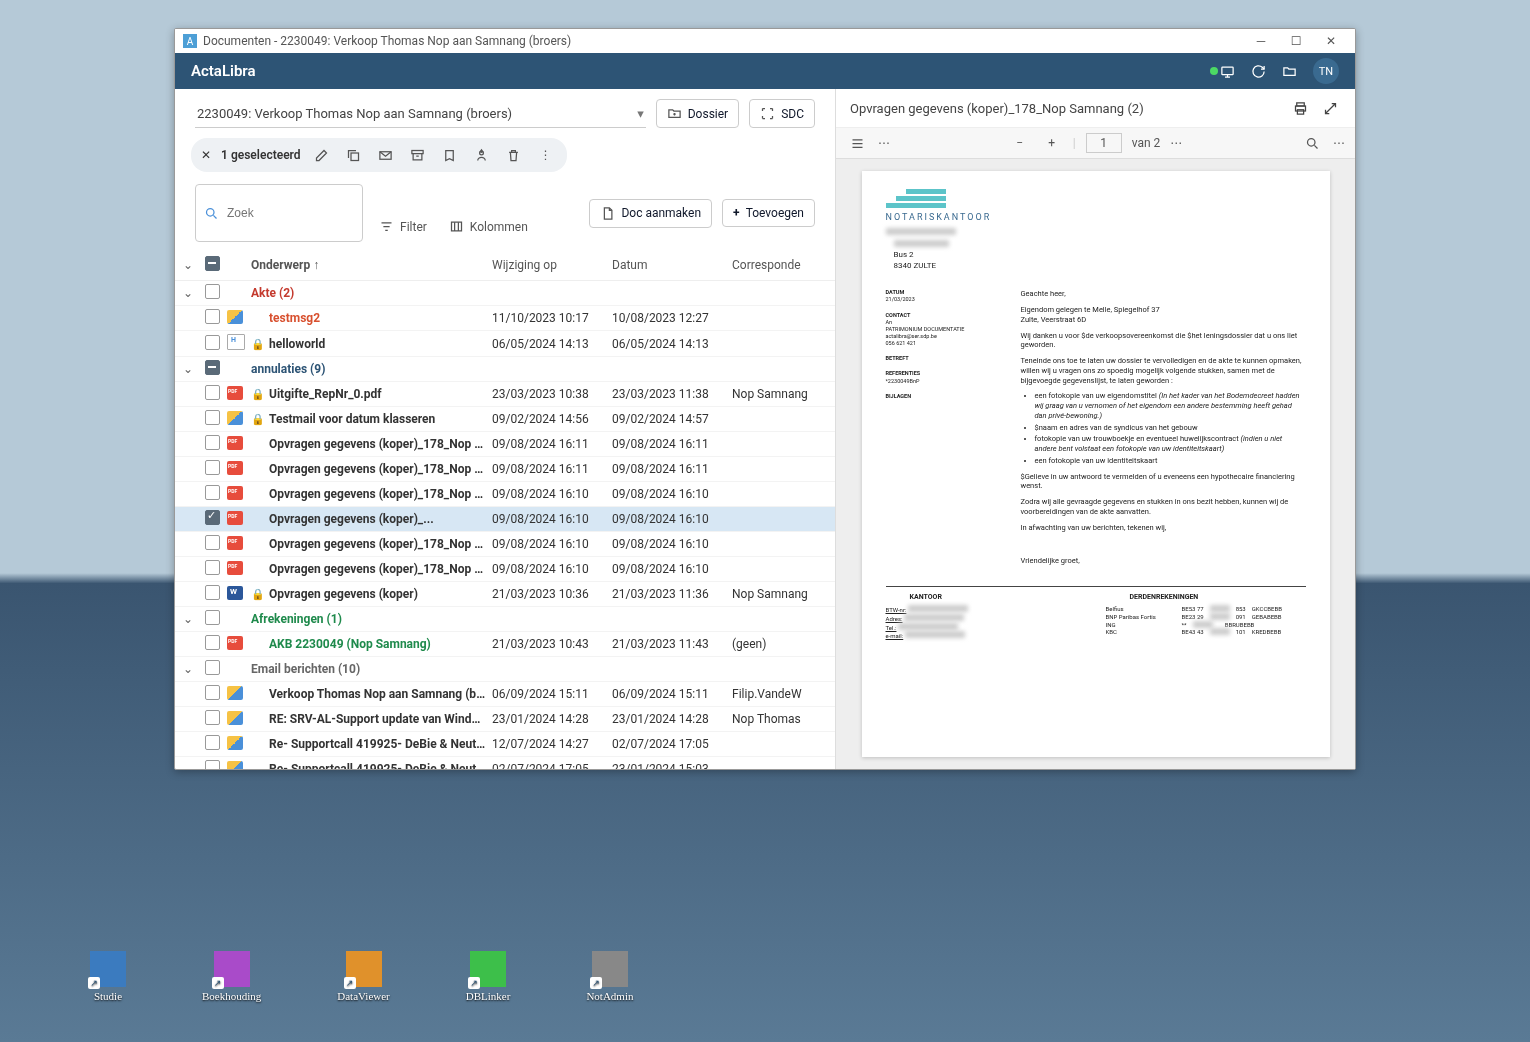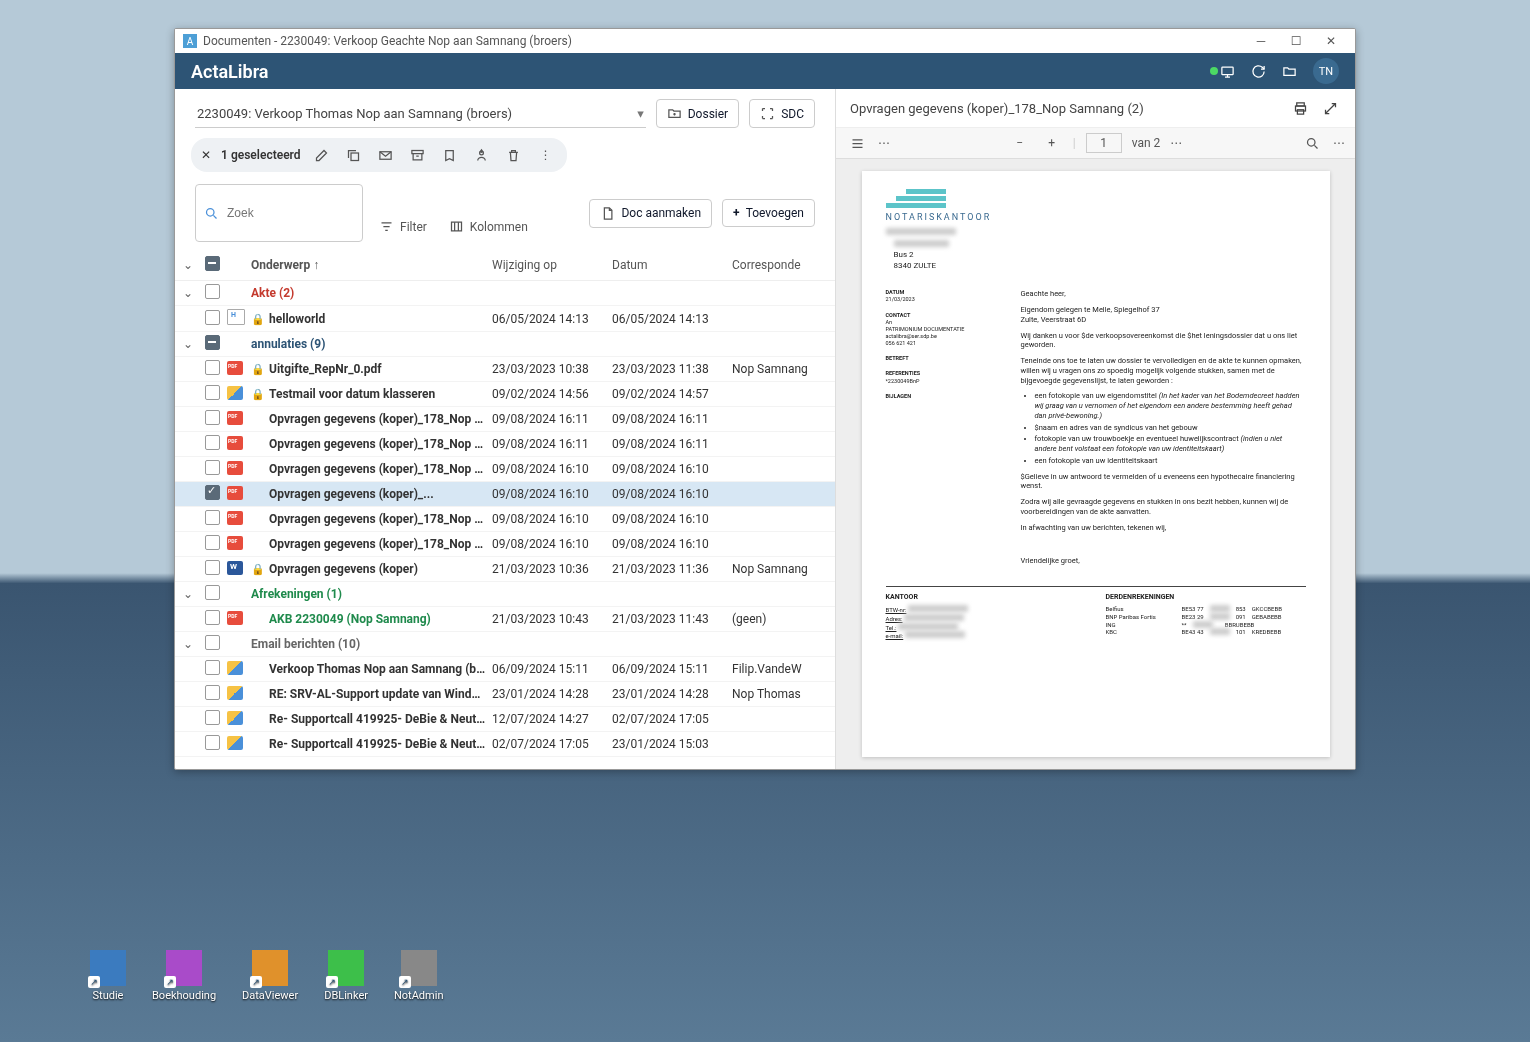--- a/index.html
+++ b/index.html
@@ -3,21 +3,21 @@
 <meta charset="utf-8">
 <style>
 html,body{margin:0;padding:0;height:100%;font-family:-apple-system,BlinkMacSystemFont,"Segoe UI",Roboto,Arial,sans-serif;font-size:13px;color:#333;}
 body{background:linear-gradient(to bottom,#b5c9d7 0%,#b5c9d7 55%,#3a5570 56%,#5a7a95 100%);display:flex;align-items:flex-start;justify-content:center;}
 .window{margin-top:28px;width:1180px;height:740px;background:#fff;border:1px solid #999;border-radius:2px;box-shadow:0 2px 8px rgba(0,0,0,0.3);display:flex;flex-direction:column;overflow:hidden;}
 .titlebar{height:24px;background:#fff;display:flex;align-items:center;padding:0 8px;font-size:12px;color:#555;}
 .titlebar .appicon{width:14px;height:14px;background:#4d9fd6;color:#fff;display:inline-flex;align-items:center;justify-content:center;font-size:10px;margin-right:6px;}
 .titlebar .spacer{flex:1;}
 .titlebar .wbtns span{display:inline-block;width:32px;text-align:center;color:#555;}
 .appbar{height:36px;background:#2d5475;display:flex;align-items:center;padding:0 16px;color:#fff;}
-.appbar .brand{font-weight:600;font-size:18px;}
+.appbar .brand{font-weight:600;font-size:15px;}
 .appbar .spacer{flex:1;}
 .appbar .ricon{margin-left:16px;display:inline-flex;align-items:center;}
 .appbar .dot{width:8px;height:8px;border-radius:50%;background:#4cd964;display:inline-block;margin-right:2px;}
 .appbar .avatar{width:26px;height:26px;border-radius:50%;background:#3a6a90;display:inline-flex;align-items:center;justify-content:center;font-size:11px;margin-left:16px;}
 .content{flex:1;display:flex;overflow:hidden;}
 .leftpane{width:660px;display:flex;flex-direction:column;border-right:1px solid #ddd;overflow:hidden;}
 .rightpane{flex:1;display:flex;flex-direction:column;}
 .brow{display:flex;align-items:center;padding:10px 20px 6px 20px;gap:10px;}
 .bselect{flex:1;border-bottom:1px solid #ccc;padding:6px 2px;display:flex;align-items:center;color:#444;}
 .bselect .arrow{margin-left:auto;color:#777;}
@@ -80,34 +80,34 @@
 .docbody{display:flex;gap:16px;margin-top:18px;}
 .docleft{width:85px;font-size:5.5px;color:#222;}
 .docleft .sec{margin-bottom:8px;}
 .docleft .hd{font-weight:bold;font-size:5.5px;}
 .docright{flex:1;font-size:7.5px;margin-left:34px;}
 .docright p{margin:0 0 6px 0;}
 .docright ul{margin:2px 0 6px 14px;padding:0;}
 .docright li{margin-bottom:2px;}
 .docfoot{border-top:1px solid #444;margin-top:14px;padding-top:6px;display:flex;gap:20px;font-size:6px;}
 .docfoot .c{flex:1;}
-.docfoot .hd{font-weight:bold;font-size:7px;margin-bottom:3px;}
-.desktop{position:absolute;bottom:40px;left:90px;display:flex;gap:26px;}
+.docfoot .hd{font-weight:bold;font-size:7px;margin-bottom:3px;margin-left:24px;}
+.desktop{position:absolute;bottom:40px;left:90px;display:flex;gap:76px;font-family:Liberation Serif, serif;}
 .dicon{display:flex;flex-direction:column;align-items:center;color:#fff;font-size:11px;text-shadow:0 1px 2px #000;cursor:pointer;}
 .dicon .img{width:36px;height:36px;margin-bottom:3px;position:relative;}
 .dicon .img::after{content:"↗";position:absolute;bottom:-2px;left:-2px;background:#fff;color:#2d5475;font-size:9px;width:12px;height:12px;border-radius:2px;display:flex;align-items:center;justify-content:center;}
 svg{width:15px;height:15px;}
 </style>
 </head>
 <body>
 
 <div class="window">
   <div class="titlebar">
     <span class="appicon">A</span>
-    <span>Documenten - 2230049: Verkoop Geachte Nop aan Samnang (broers)</span>
+    <span>Documenten - 2230049: Verkoop Thomas Nop aan Samnang (broers)</span>
     <span class="spacer"></span>
     <span class="wbtns">
       <span>─</span>
       <span>☐</span>
       <span>✕</span>
     </span>
   </div>
 
   <div class="appbar">
     <span class="brand">ActaLibra</span>
@@ -253,20 +253,30 @@
               <span class="col-chk"><span class="chk"></span></span>
               <span class="col-ico"></span>
               <span class="col-subj grp-red">Akte (2)</span>
               <span class="col-mod"></span>
               <span class="col-date"></span>
               <span class="col-corr"></span>
             </div>
             <div class="row">
               <span class="col-exp"></span>
               <span class="col-chk"><span class="chk"></span></span>
+              <span class="col-ico"><span class="ficon mail"></span></span>
+              <span class="col-lock"></span>
+              <span class="col-subj txt-special" style="flex:1">testmsg2</span>
+              <span class="col-mod">11/10/2023 10:17</span>
+              <span class="col-date">10/08/2023 12:27</span>
+              <span class="col-corr"></span>
+            </div>
+            <div class="row">
+              <span class="col-exp"></span>
+              <span class="col-chk"><span class="chk"></span></span>
               <span class="col-ico"><span class="ficon html"></span></span>
               <span class="col-lock"><span class="lock">🔒</span></span>
               <span class="col-subj " style="flex:1">helloworld</span>
               <span class="col-mod">06/05/2024 14:13</span>
               <span class="col-date">06/05/2024 14:13</span>
               <span class="col-corr"></span>
             </div>
             <div class="row group">
               <span class="col-exp"><span class="exp">⌄</span></span>
               <span class="col-chk"><span class="chk ind"></span></span>

